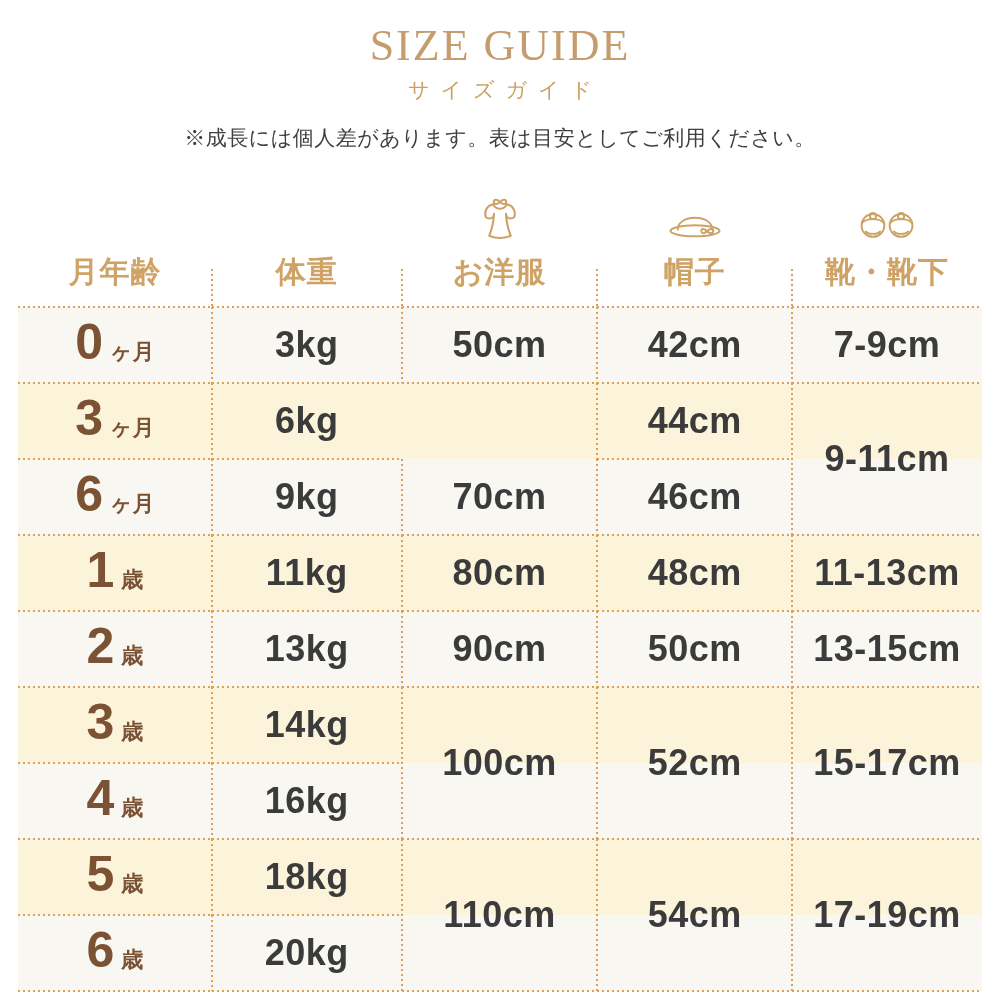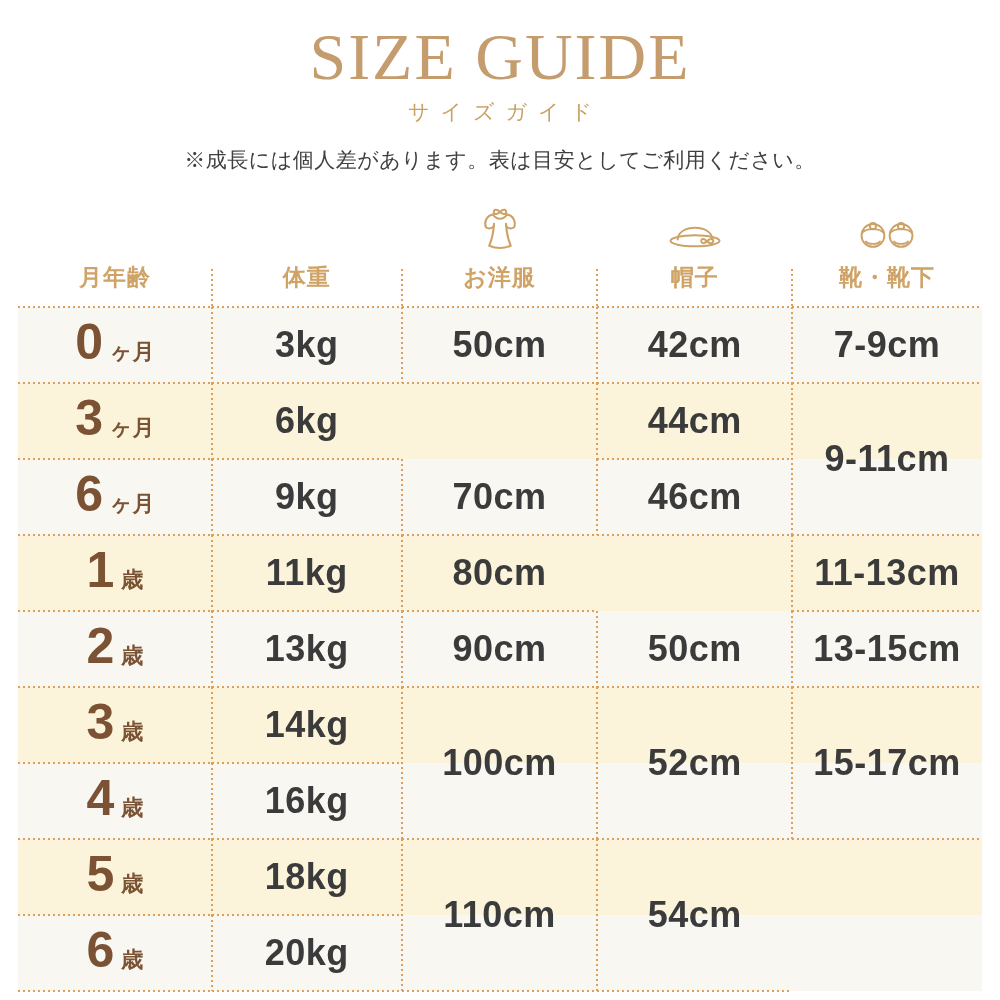--- a/index.html
+++ b/index.html
@@ -1,21 +1,21 @@
 <!DOCTYPE html>
 <html><head>
 <meta charset="utf-8">
 <style>
   html,body{margin:0;padding:0;background:#ffffff;}
   body{width:1000px;height:1000px;overflow:hidden;font-family:"Liberation Sans",sans-serif;}
   .page{position:relative;width:1000px;height:1000px;background:#ffffff;}
 
   
   .title{margin-top:24px;text-align:center;font-family:"Liberation Serif",serif;
-         font-size:66px;line-height:1.0;color:#C49C6E;letter-spacing:2px;font-weight:400;}
+         font-size:44px;line-height:1.0;color:#C49C6E;letter-spacing:2px;font-weight:400;}
   .subtitle{margin-top:8px;text-align:center;font-size:21px;color:#C9A163;
             letter-spacing:11px;text-indent:11px;font-weight:400;}
   .note{margin-top:20px;text-align:center;font-size:21px;color:#3F3F3F;letter-spacing:.5px;}
 
   
   .grid{position:absolute;left:18px;top:188px;width:964px;
         display:grid;
         grid-template-columns:20.1% 19.7% 20.3% 20.2% 19.7%;
         grid-template-rows:95px repeat(9,76px);}
   .stripe{grid-column:1 / -1;}
@@ -26,21 +26,21 @@
   
   .c::after{content:"";position:absolute;left:0;right:0;bottom:-1px;height:2px;
             background:repeating-linear-gradient(to right,#DE9F5A 0 2px,transparent 2px 5px);}
   
   .vl::before{content:"";position:absolute;left:-1px;top:0;bottom:0;width:2px;
               background:repeating-linear-gradient(to bottom,#DE9F5A 0 2px,transparent 2px 5px);}
   
   .hc{flex-direction:column;justify-content:flex-end;align-items:center;
       gap:9px;padding-bottom:14px;}
   .hc.vl::before{top:auto;height:38px;bottom:0;}
-  .hlabel{font-size:23px;font-weight:700;color:#CFA265;letter-spacing:1px;}
+  .hlabel{font-size:30px;font-weight:700;color:#CFA265;letter-spacing:1px;}
   .icon{height:48px;display:flex;align-items:flex-end;justify-content:center;}
 
   .age{gap:7px;align-items:baseline;padding-top:10px;}
   .age-num{font-size:50px;font-weight:700;color:#7B5233;line-height:1;}
   .age-unit{font-size:22px;font-weight:700;color:#7B5233;}
   .val{font-size:36px;font-weight:700;color:#3B3B3B;letter-spacing:.5px;}
 </style>
 </head>
 <body>
 
@@ -160,24 +160,26 @@
     <div class="c vl val" style="grid-row:2;grid-column:3">50cm</div>
     <div class="c vl val" style="grid-row:4;grid-column:3">70cm</div>
     <div class="c vl val" style="grid-row:5;grid-column:3">80cm</div>
     <div class="c vl val" style="grid-row:6;grid-column:3">90cm</div>
     <div class="c vl val" style="grid-row:7 / span 2;grid-column:3">100cm</div>
     <div class="c vl val" style="grid-row:9 / span 2;grid-column:3">110cm</div>
 
     <div class="c vl val" style="grid-row:2;grid-column:4">42cm</div>
     <div class="c vl val" style="grid-row:3;grid-column:4">44cm</div>
     <div class="c vl val" style="grid-row:4;grid-column:4">46cm</div>
+    <div class="c vl val" style="grid-row:5;grid-column:4">48cm</div>
     <div class="c vl val" style="grid-row:6;grid-column:4">50cm</div>
     <div class="c vl val" style="grid-row:7 / span 2;grid-column:4">52cm</div>
     <div class="c vl val" style="grid-row:9 / span 2;grid-column:4">54cm</div>
 
     <div class="c vl val" style="grid-row:2;grid-column:5">7-9cm</div>
     <div class="c vl val" style="grid-row:3 / span 2;grid-column:5">9-11cm</div>
     <div class="c vl val" style="grid-row:5;grid-column:5">11-13cm</div>
     <div class="c vl val" style="grid-row:6;grid-column:5">13-15cm</div>
     <div class="c vl val" style="grid-row:7 / span 2;grid-column:5">15-17cm</div>
+    <div class="c vl val" style="grid-row:9 / span 2;grid-column:5">17-19cm</div>
 
   </div>
 </div>
 
 </body></html>

